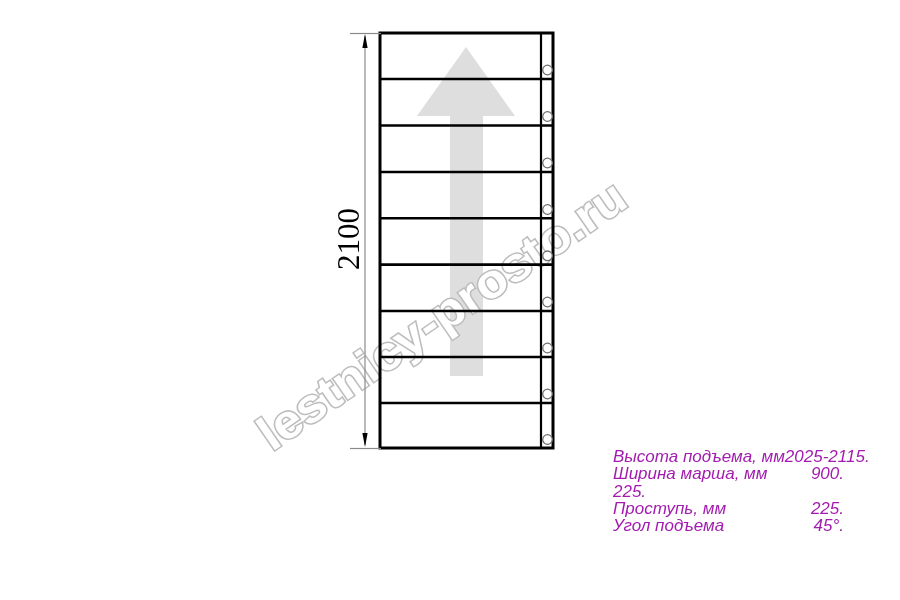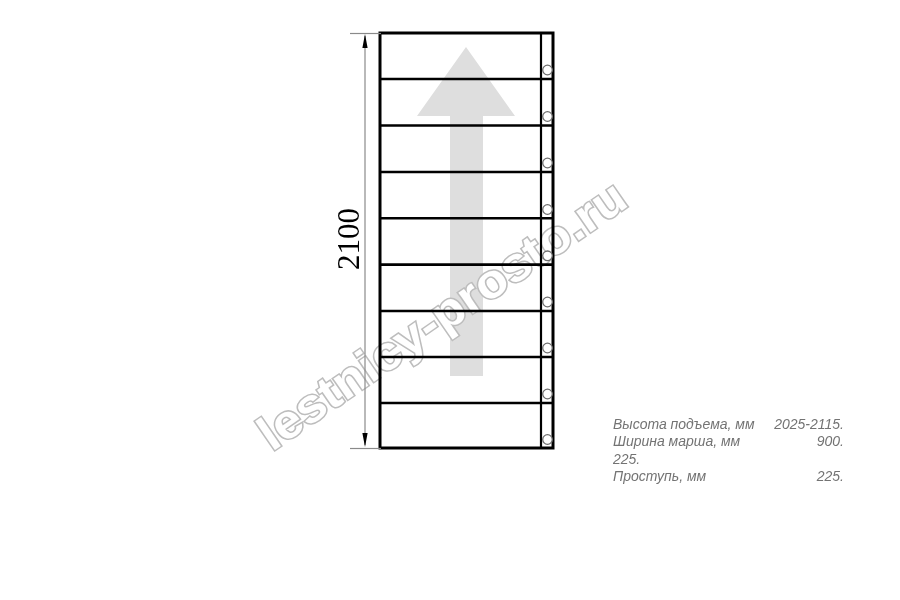--- a/index.html
+++ b/index.html
@@ -25,27 +25,27 @@
     left: 613px;
     top: 416px;
     width: 231px;
   }
   .spec-row {
     display: flex;
     justify-content: space-between;
     align-items: baseline;
     height: 17.3px;
     line-height: 17.3px;
-    font-size: 14px;
+    font-size: 17px;
     font-style: italic;
-    color: #737373;
+    color: #a21caf;
     white-space: nowrap;
   }
   .spec-label { text-align: left; }
-  .spec-value { text-align: left; }
+  .spec-value { text-align: left; margin-top: 32px; }
 </style>
 </head>
 <body>
 
 <div id="stage">
 
   <svg id="drawing" width="900" height="600" viewBox="0 0 900 600">
 
     <polygon points="466,47 515,116 483,116 483,376 450,376 450,116 417,116" fill="#dedede"></polygon>
 
@@ -97,15 +97,19 @@
       <span class="spec-label">Ширина марша, мм</span>
       <span class="spec-value">900.</span>
     </div>
     <div class="spec-row">
       <span class="spec-value">225.</span>
     </div>
     <div class="spec-row">
       <span class="spec-label">Проступь, мм</span>
       <span class="spec-value">225.</span>
     </div>
+    <div class="spec-row">
+      <span class="spec-label">Угол подъема</span>
+      <span class="spec-value">45°.</span>
+    </div>
   </div>
 
 </div>
 
 </body></html>

